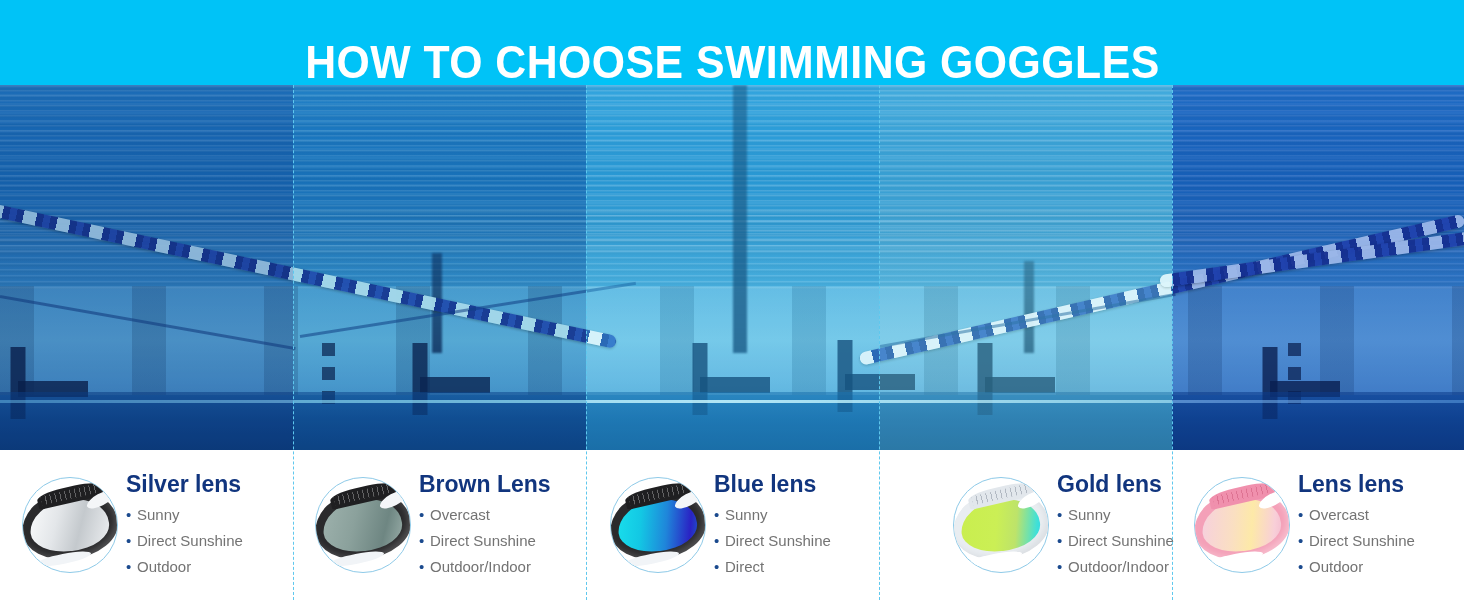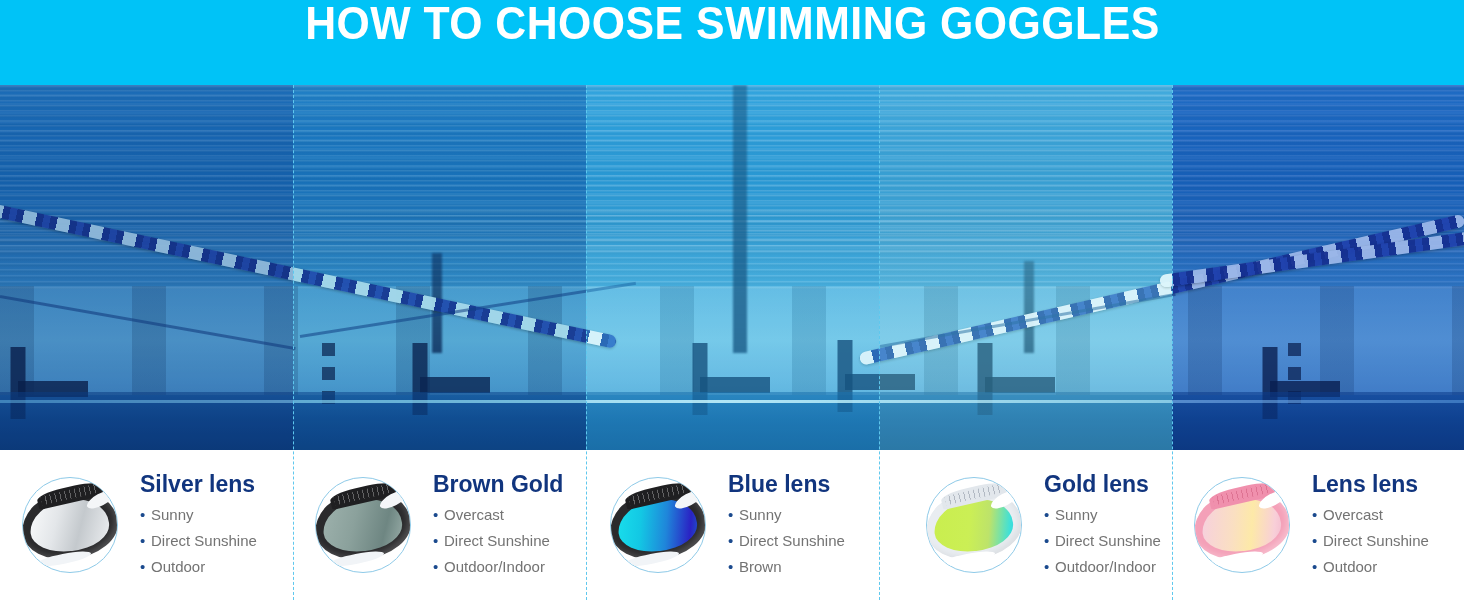--- a/index.html
+++ b/index.html
@@ -13,21 +13,21 @@
     position:relative;
     width:1464px; height:600px;
     background:#ffffff;
   }
 
   
   .header {
     position:absolute; left:0; top:0;
     width:1464px; height:85px;
     background:#00c3f7;
-    display:flex; align-items:flex-start; justify-content:center;
+    display:flex; align-items:flex-end; justify-content:center;
   }
   .header-title {
     color:#ffffff;
     font-family:"Liberation Sans Narrow","Liberation Sans",sans-serif;
     font-weight:bold;
     font-size:46px;
     letter-spacing:0.5px;
     line-height:1;
     transform:scaleX(0.93);
     white-space:nowrap;
@@ -247,21 +247,21 @@
   .frame-light .gog-strap { background:#e2e7ec; }
   .frame-light .gog-strap:after { background:repeating-linear-gradient(to right,
       rgba(120,130,145,0.00) 0px, rgba(120,130,145,0.00) 4px,
       rgba(120,130,145,0.45) 4px, rgba(120,130,145,0.45) 5px); }
   .frame-pink .gog-frame { background:#f4a0b8; box-shadow:inset -3px -3px 6px rgba(255,255,255,0.30); }
   .frame-pink .gog-strap { background:#f090ad; }
   .frame-pink .gog-strap:after { background:repeating-linear-gradient(to right,
       rgba(200,80,115,0.00) 0px, rgba(200,80,115,0.00) 4px,
       rgba(200,80,115,0.45) 4px, rgba(200,80,115,0.45) 5px); }
 
-  .card-text { margin-left:22px; padding-top:2px; }
+  .card-text { margin-left:8px; padding-top:2px; }
   .card-title {
     color:#11357e;
     font-size:23px;
     font-weight:bold;
     line-height:1.1;
     margin-bottom:5px;
     white-space:nowrap;
   }
   .bullets { list-style:none; }
   .bullets li {
@@ -362,21 +362,21 @@
       <div class="goggle-wrap">
         <div class="goggle">
           <div class="gog-frame"></div>
           <div class="gog-lens" style="background:linear-gradient(110deg,#9fb3ae 0%,#8ba19c 40%,#6e8682 75%,#9cb0ab 100%);"></div>
           <div class="gog-strap"></div>
           <div class="gog-highlight"></div>
           <div class="gog-bottom"></div>
         </div>
       </div>
       <div class="card-text">
-        <div class="card-title">Brown Gold</div>
+        <div class="card-title">Brown Lens</div>
         <ul class="bullets">
           <li>Overcast</li>
           <li>Direct Sunshine</li>
           <li>Outdoor/Indoor</li>
         </ul>
       </div>
     </div>
 
     <div class="card" style="left:588px; width:293px;">
       <div class="goggle-wrap">
@@ -386,26 +386,26 @@
           <div class="gog-strap"></div>
           <div class="gog-highlight"></div>
           <div class="gog-bottom"></div>
         </div>
       </div>
       <div class="card-text">
         <div class="card-title">Blue lens</div>
         <ul class="bullets">
           <li>Sunny</li>
           <li>Direct Sunshine</li>
-          <li>Brown</li>
+          <li>Direct</li>
         </ul>
       </div>
     </div>
 
-    <div class="card" style="left:904px; width:293px;">
+    <div class="card" style="left:931px; width:293px;">
       <div class="goggle-wrap frame-light">
         <div class="goggle">
           <div class="gog-frame"></div>
           <div class="gog-lens" style="background:linear-gradient(100deg,#c9ee4e 0%,#cbef55 45%,#bde36a 68%,#3fe0d8 92%,#2fd6e6 100%);"></div>
           <div class="gog-strap"></div>
           <div class="gog-highlight" style="background:#ffffff;"></div>
           <div class="gog-bottom" style="background:#ffffff;"></div>
         </div>
       </div>
       <div class="card-text">

